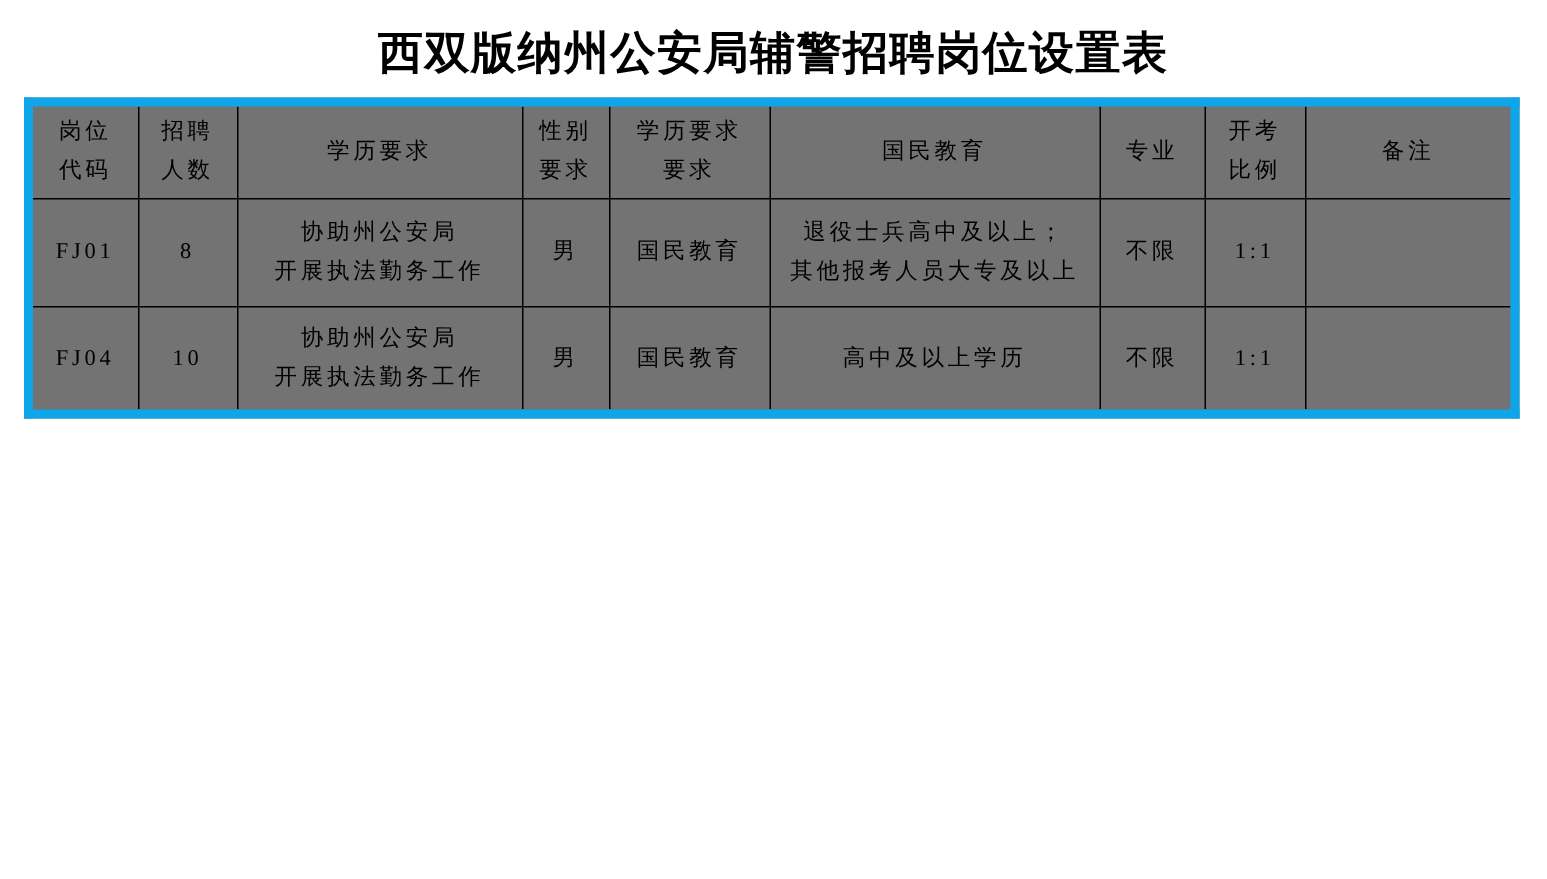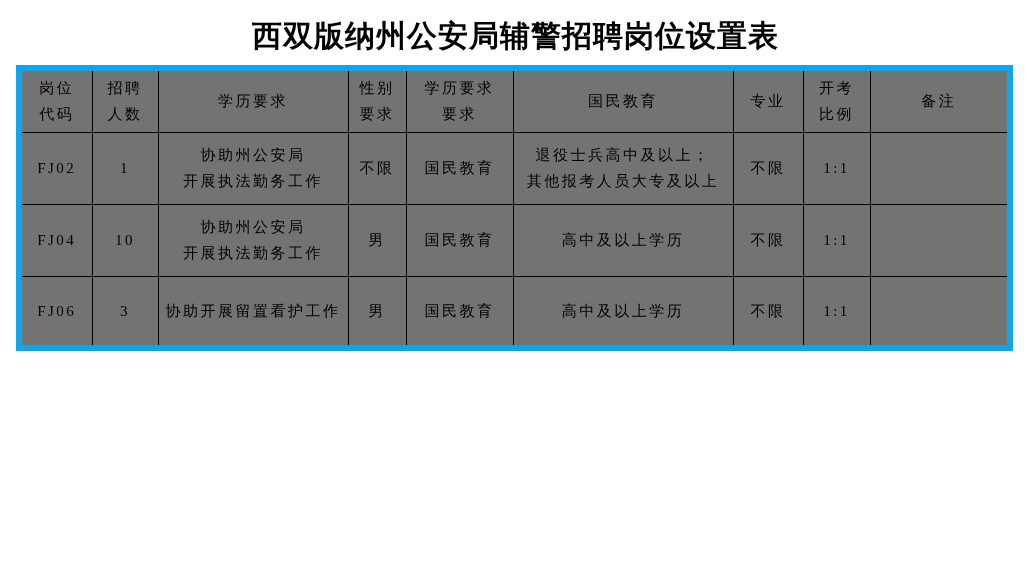--- a/index.html
+++ b/index.html
@@ -86,50 +86,39 @@
 要求</th>
         <th data-name="col-header-education-requirement">国民教育</th>
         <th data-name="col-header-major">专业</th>
         <th data-name="col-header-exam-ratio">开考
 比例</th>
         <th data-name="col-header-remarks">备注</th>
       </tr>
     </thead>
     <tbody id="table-body">
         <tr data-name="table-row">
-          <td data-name="cell-position-code">FJ02</td>
-          <td data-name="cell-recruit-count">1</td>
+          <td data-name="cell-position-code">FJ01</td>
+          <td data-name="cell-recruit-count">8</td>
           <td data-name="cell-job-duty">协助州公安局
 开展执法勤务工作</td>
-          <td data-name="cell-gender-requirement">不限</td>
+          <td data-name="cell-gender-requirement">男</td>
           <td data-name="cell-education-type">国民教育</td>
           <td data-name="cell-education-requirement">退役士兵高中及以上；
 其他报考人员大专及以上</td>
           <td data-name="cell-major">不限</td>
           <td data-name="cell-exam-ratio">1:1</td>
           <td data-name="cell-remarks"></td>
         </tr>
         <tr data-name="table-row">
           <td data-name="cell-position-code">FJ04</td>
           <td data-name="cell-recruit-count">10</td>
           <td data-name="cell-job-duty">协助州公安局
 开展执法勤务工作</td>
           <td data-name="cell-gender-requirement">男</td>
           <td data-name="cell-education-type">国民教育</td>
           <td data-name="cell-education-requirement">高中及以上学历</td>
           <td data-name="cell-major">不限</td>
           <td data-name="cell-exam-ratio">1:1</td>
           <td data-name="cell-remarks"></td>
         </tr>
-        <tr data-name="table-row">
-          <td data-name="cell-position-code">FJ06</td>
-          <td data-name="cell-recruit-count">3</td>
-          <td data-name="cell-job-duty">协助开展留置看护工作</td>
-          <td data-name="cell-gender-requirement">男</td>
-          <td data-name="cell-education-type">国民教育</td>
-          <td data-name="cell-education-requirement">高中及以上学历</td>
-          <td data-name="cell-major">不限</td>
-          <td data-name="cell-exam-ratio">1:1</td>
-          <td data-name="cell-remarks"></td>
-        </tr>
       </tbody>
   </table>
 </div>
 
 </body></html>

